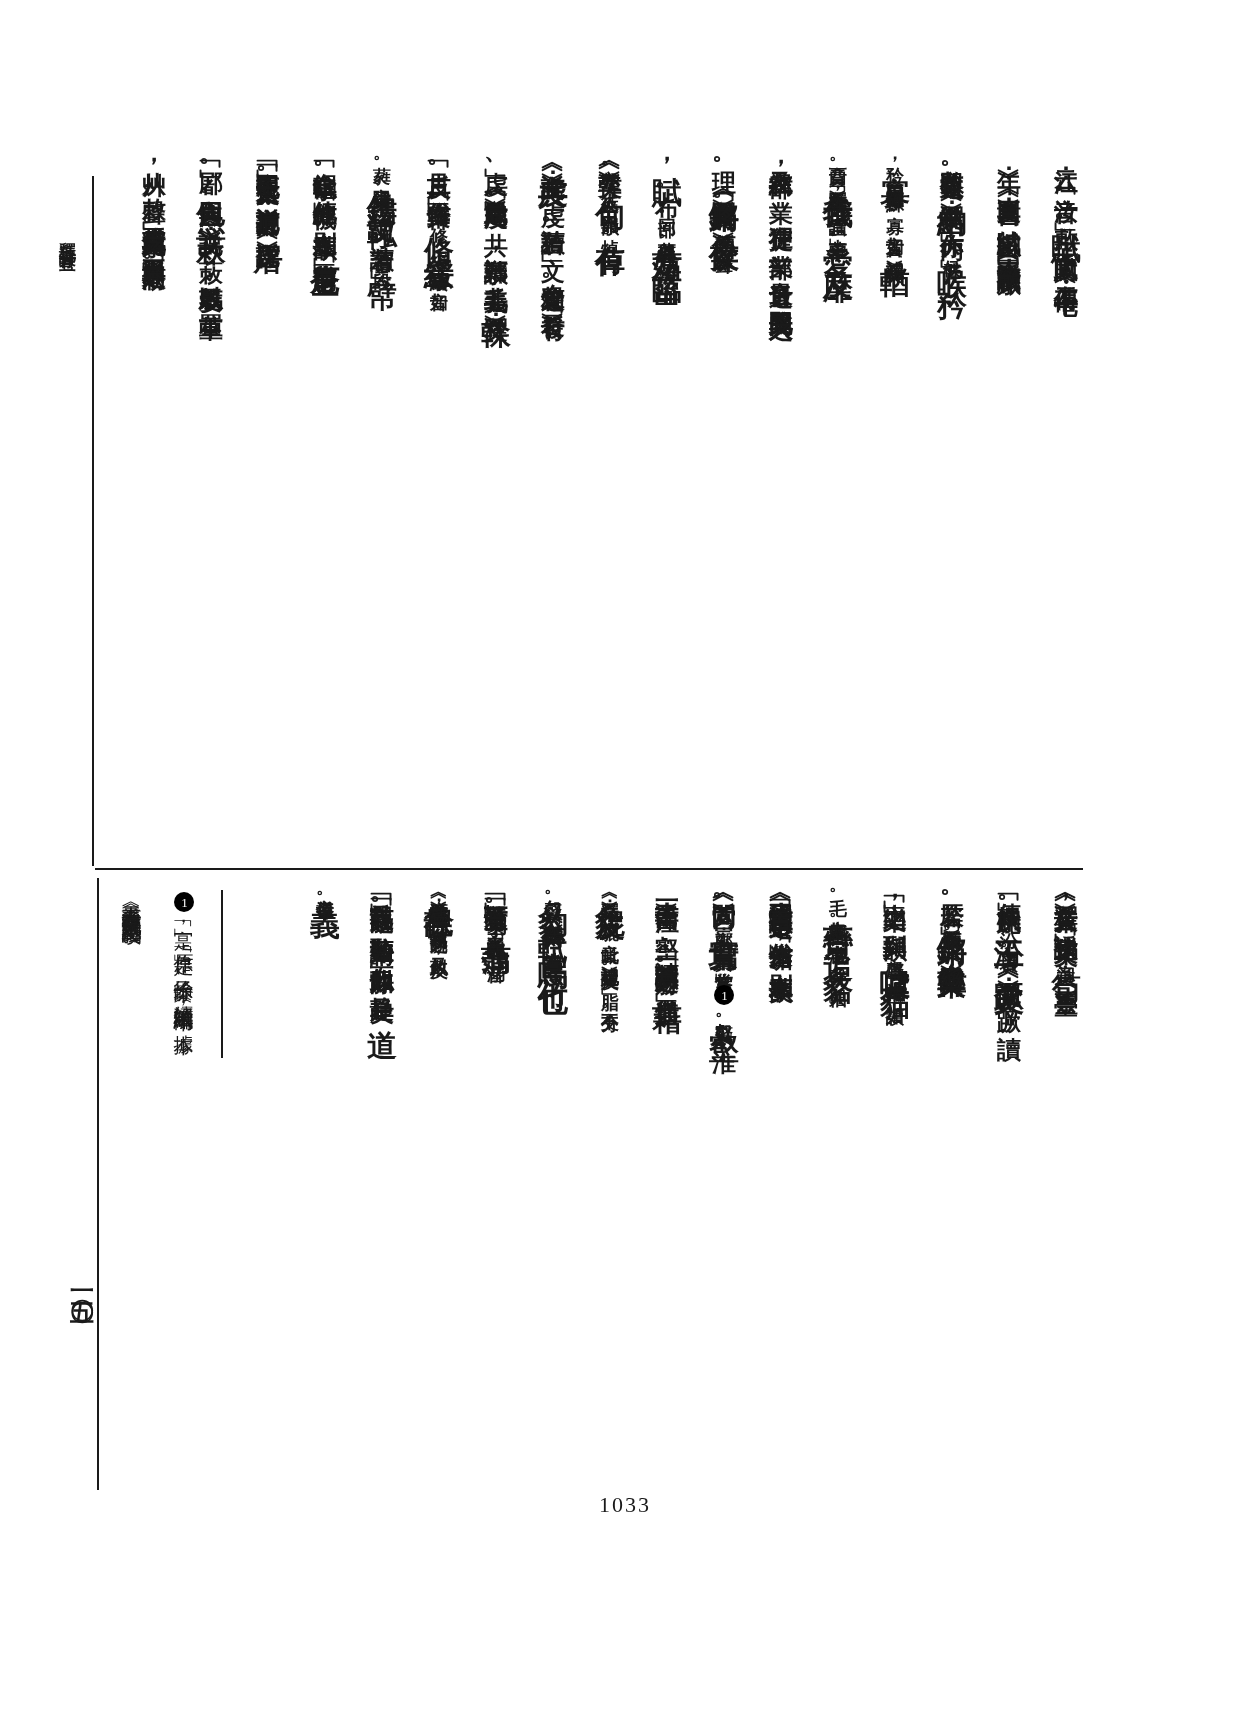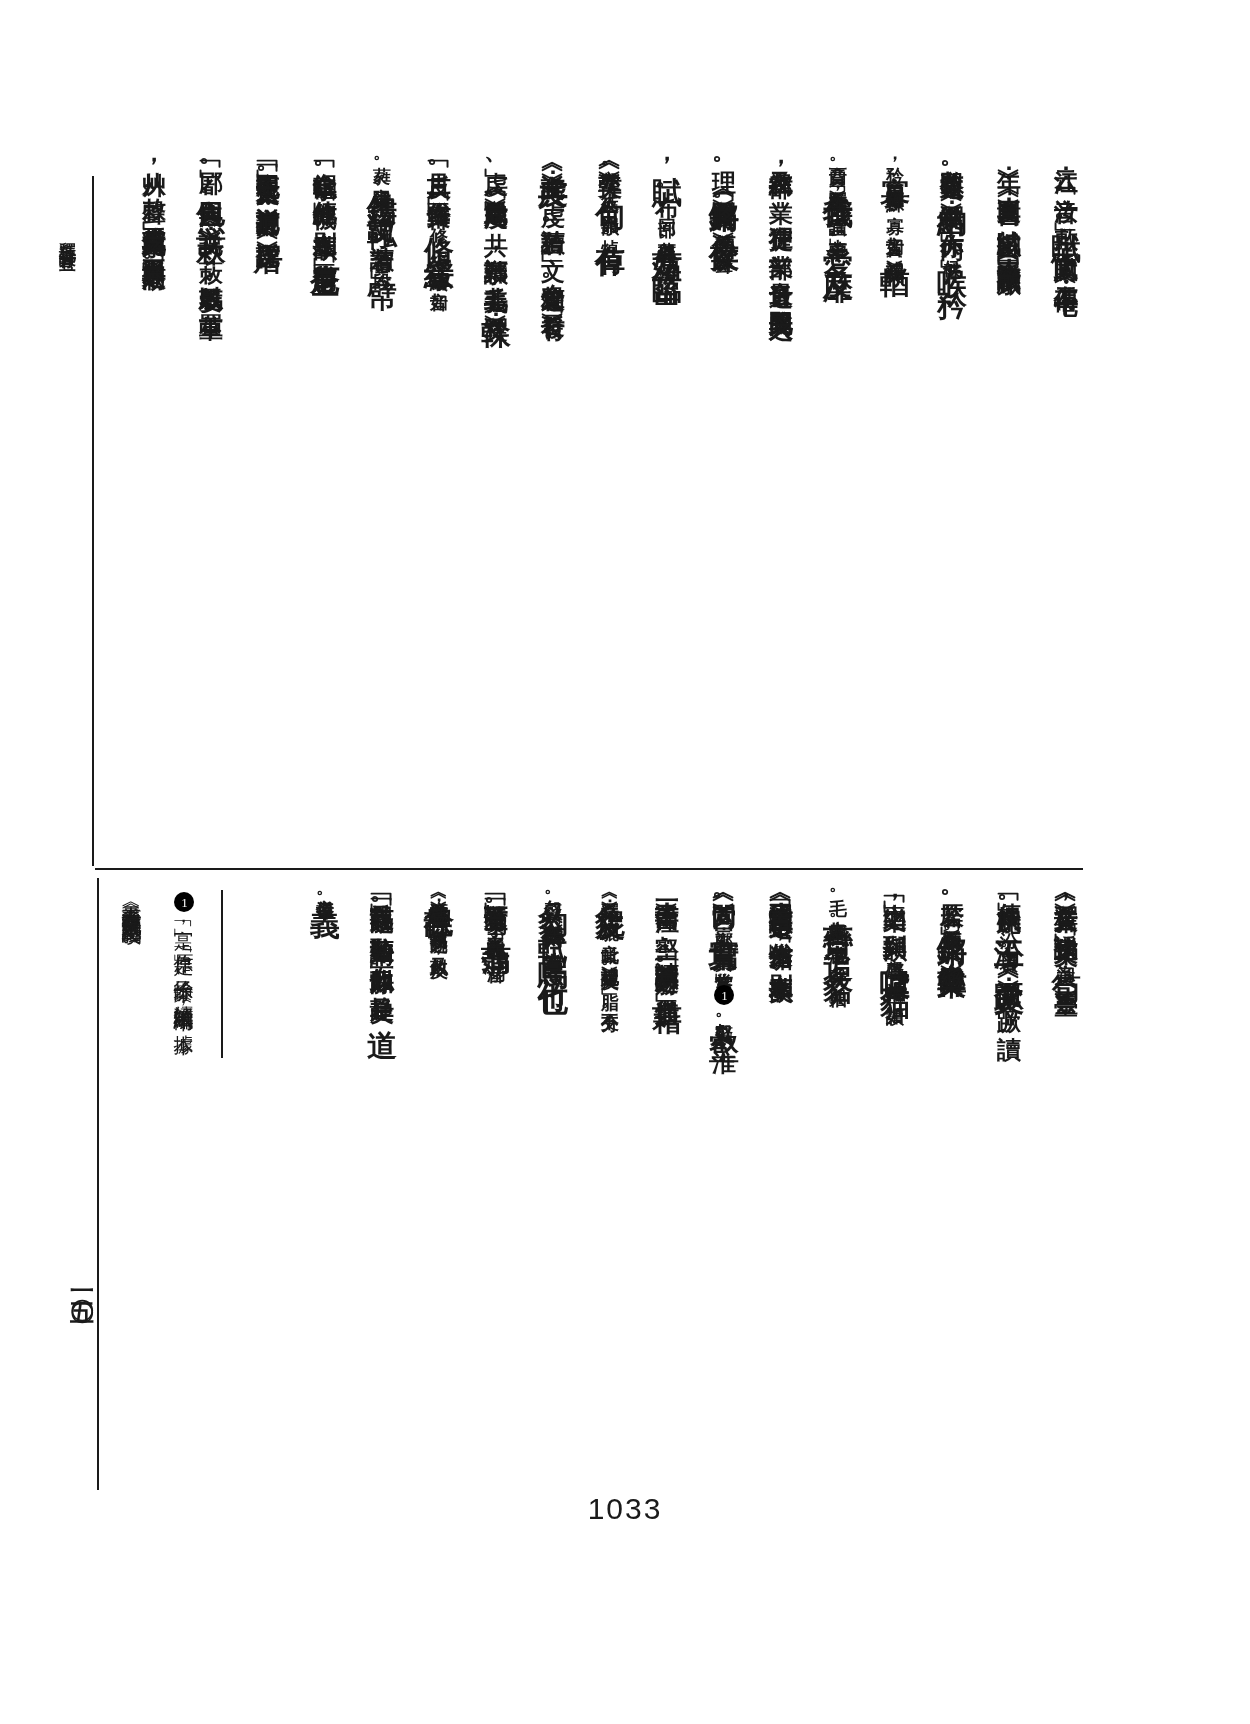--- a/index.html
+++ b/index.html
@@ -35,22 +35,22 @@
   .rule-h{position:absolute;background:#1a1a1a;height:2px;}
   .rule-v{position:absolute;background:#1a1a1a;width:2px;}
   .margin-label{
     position:absolute;writing-mode:vertical-rl;text-orientation:upright;
     font-weight:bold;
   }
   #volume-label{left:56px;top:228px;font-size:17px;letter-spacing:3px;}
   #folio-cn{left:66px;top:1278px;font-size:24px;letter-spacing:2px;}
   #print-page{
     position:absolute;left:0;right:0;top:1492px;text-align:center;
-    font-size:30px;letter-spacing:2px;
-    font-family:Liberation Sans, sans-serif;
+    font-size:22px;letter-spacing:2px;
+    font-family:Liberation Serif, serif;
   }
 </style>
 </head>
 <body>
 
 <div id="volume-label" class="margin-label">釋毛詩音卷三</div>
 
 <div class="rule-v" style="left:92px;top:176px;height:690px;"></div>
 
 <div id="top-section" class="vblock" style="top:152px;left:126px;width:958px;height:718px;">

